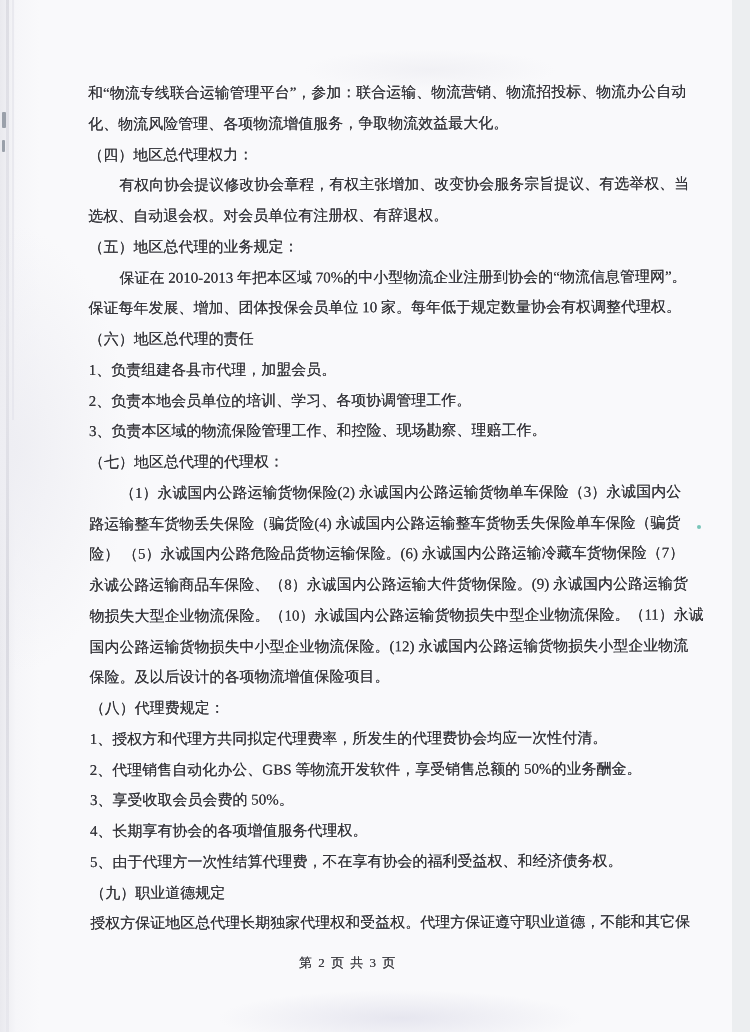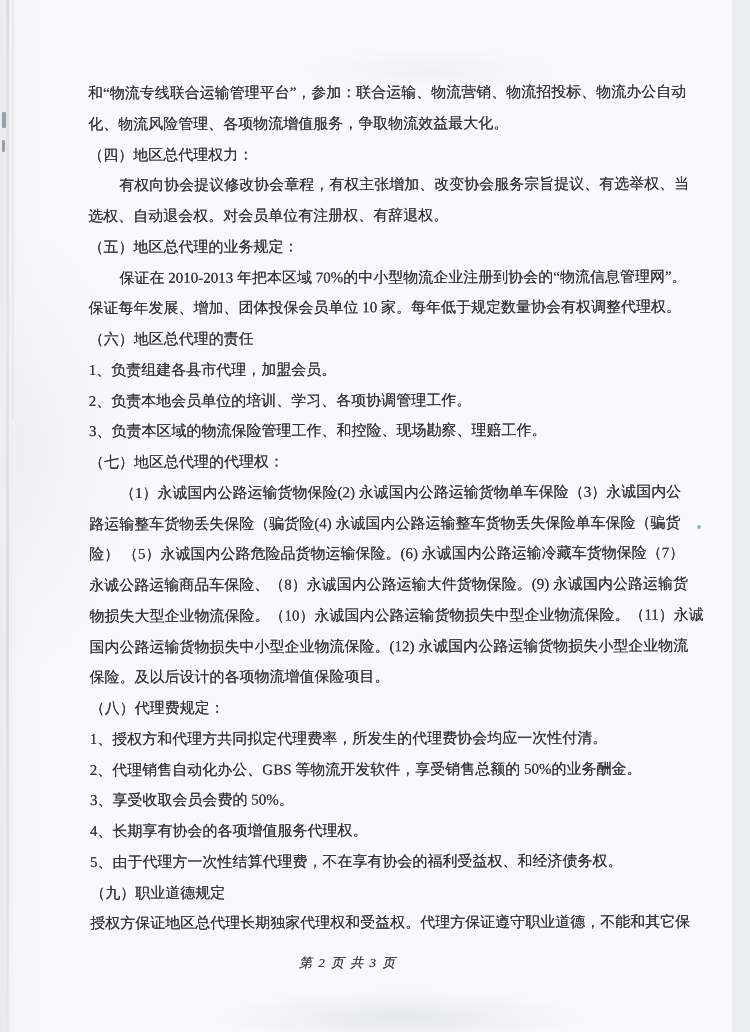--- a/index.html
+++ b/index.html
@@ -43,21 +43,20 @@
     white-space:nowrap;
   }
   .line{height:30.75px;}
   .line.indent{padding-left:31px;}
 
   .footer{
     position:absolute;left:299px;top:948px;
     font-size:13px;line-height:30px;color:#3c3c42;
     text-shadow:0 0 .4px rgba(40,40,46,.8);
     letter-spacing:1.5px;
-    font-style:italic;
   }
 </style>
 </head>
 <body>
 
 <div class="scan">
   <div class="edge-crease"></div>
   <div class="edge-crease2"></div>
   <div class="dash dash1"></div>
   <div class="dash dash2"></div>

